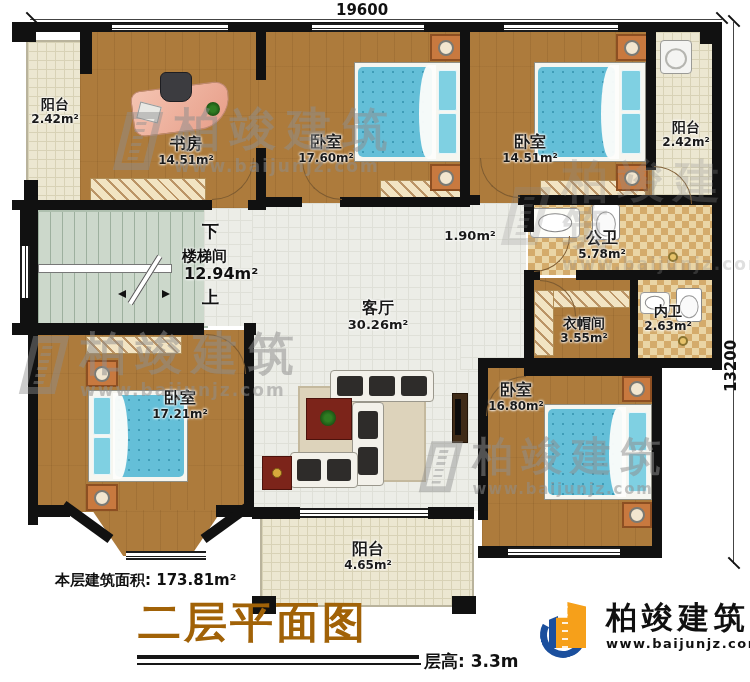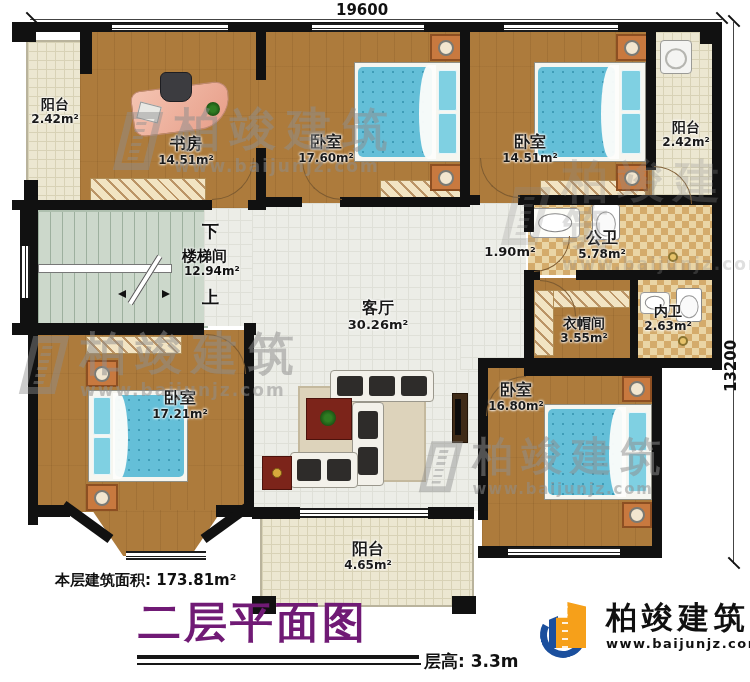--- a/index.html
+++ b/index.html
@@ -94,21 +94,21 @@
   .wm .wmg{position:relative;width:52px;height:66px;flex:0 0 auto;}
   .wm .wmg::before{content:"";position:absolute;inset:4px 8px;border:7px solid;border-color:inherit;
      border-color:rgba(142,142,142,.45);transform:skewX(-14deg);}
   .wm .wmg::after{content:"";position:absolute;left:20px;top:14px;width:10px;height:38px;
      background:repeating-linear-gradient(0deg, rgba(142,142,142,.45) 0 3px, transparent 3px 7px);transform:skewX(-14deg);}
   .wm .wmtxt{display:flex;flex-direction:column;}
   .wm .wmbrand{font-size:46px;font-weight:bold;letter-spacing:10px;line-height:1;}
   .wm .wmsite{font-size:17px;font-weight:bold;letter-spacing:2px;margin-top:4px;}
   
   .areaNote{font-size:15px;font-weight:bold;color:#111;}
-  .title{font-size:43px;font-weight:bold;color:#701a75;letter-spacing:3px;line-height:1;}
+  .title{font-size:43px;font-weight:bold;color:#a16207;letter-spacing:3px;line-height:1;}
   .scale{font-size:33px;font-weight:normal;color:#161616;}
   .fheight{font-size:17px;font-weight:bold;color:#111;}
   .logo{display:flex;align-items:flex-start;gap:8px;}
   .logo-glyph{position:relative;width:58px;height:62px;}
   .lg-swoosh{position:absolute;left:0;top:12px;width:46px;height:46px;border-radius:50%;border:7px solid transparent;
      border-bottom-color:var(--logoBlue);border-left-color:var(--logoBlue);transform:rotate(-16deg);box-sizing:border-box;}
   .lg-b1{position:absolute;left:16px;top:2px;width:30px;height:46px;
      background:repeating-linear-gradient(0deg, rgba(255,255,255,.85) 0 2px, transparent 2px 8px) 6px 0/6px 100% no-repeat, var(--logoOrange);
      clip-path:polygon(0 100%,0 34%,38% 34%,38% 0,100% 10%,100% 100%);}
   .lg-b2{position:absolute;left:9px;top:16px;width:9px;height:32px;background:var(--logoBlue);
@@ -294,23 +294,23 @@
   <div class="abs rlabel" style="left:530px;top:134px;">
     <div class="rname">卧室</div>
       <div class="rarea">14.51m²</div>
   </div>
   <div class="abs rlabel" style="left:686px;top:120px;">
     <div class="rname sm">阳台</div>
       <div class="rarea">2.42m²</div>
   </div>
   <div class="abs stairtxt" style="left:202px;top:220px;font-size:17px;">下</div>
   <div class="abs stairtxt" style="left:182px;top:247px;font-size:15px;">楼梯间</div>
-  <div class="abs stairtxt" style="left:184px;top:264px;font-size:12px;">12.94m²</div>
+  <div class="abs stairtxt" style="left:184px;top:264px;font-size:16px;">12.94m²</div>
   <div class="abs stairtxt" style="left:202px;top:286px;font-size:17px;">上</div>
-  <div class="abs rlabel" style="left:470px;top:244px;margin-left:40px;">
+  <div class="abs rlabel" style="left:470px;top:228px;">
     <div class="rarea" style="font-size:13px;">1.90m²</div>
   </div>
   <div class="abs rlabel" style="left:602px;top:230px;">
     <div class="rname">公卫</div>
       <div class="rarea">5.78m²</div>
   </div>
   <div class="abs rlabel" style="left:584px;top:316px;">
     <div class="rname sm">衣帽间</div>
       <div class="rarea">3.55m²</div>
   </div>

